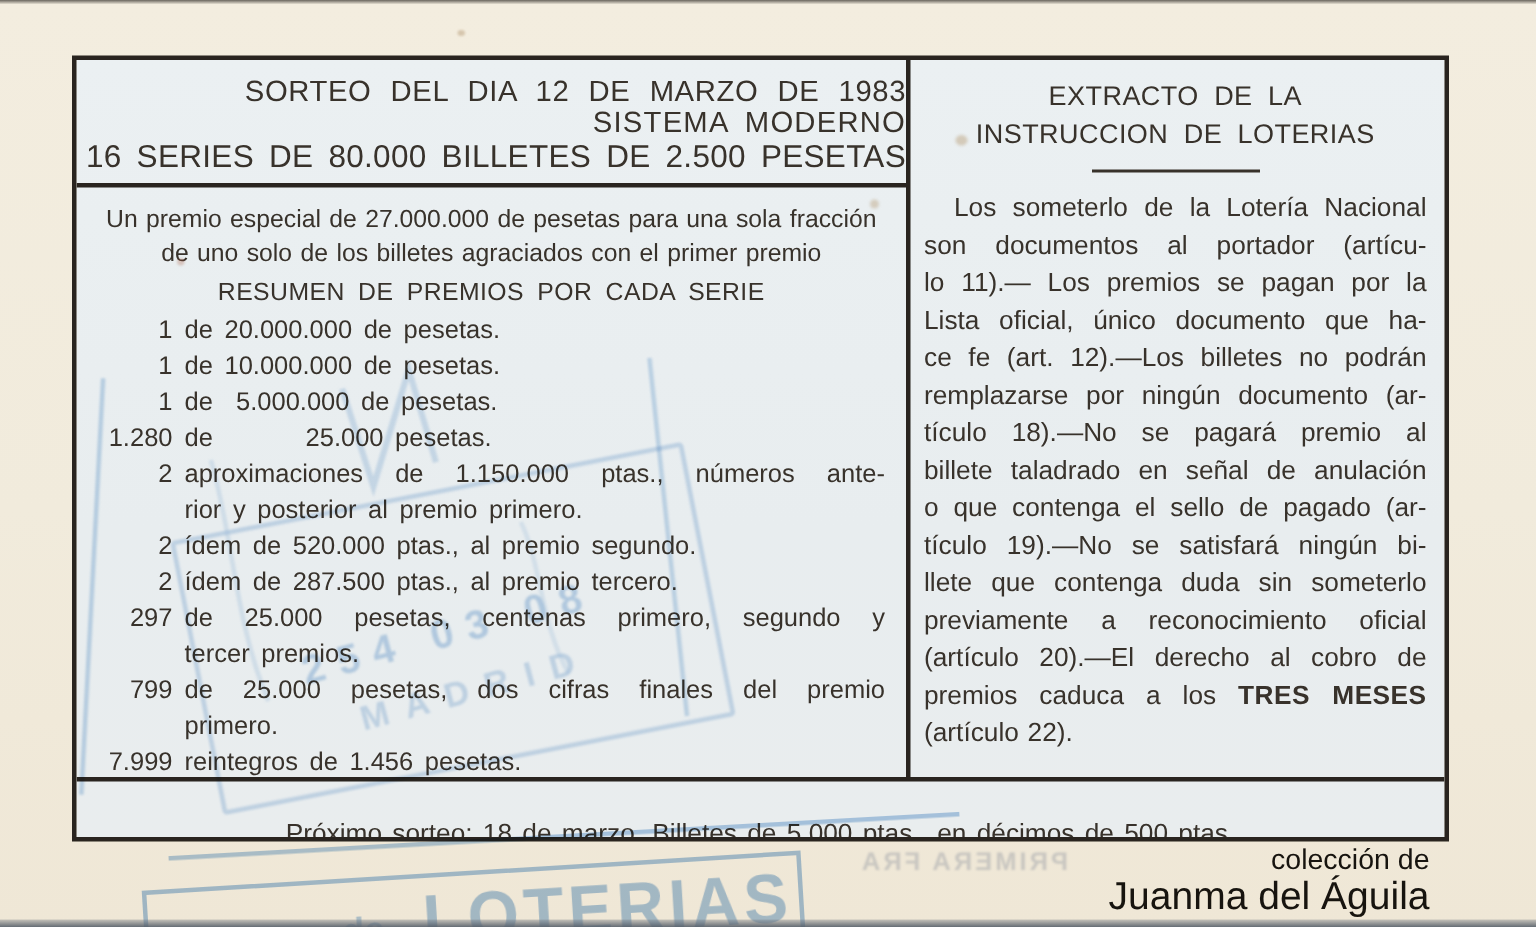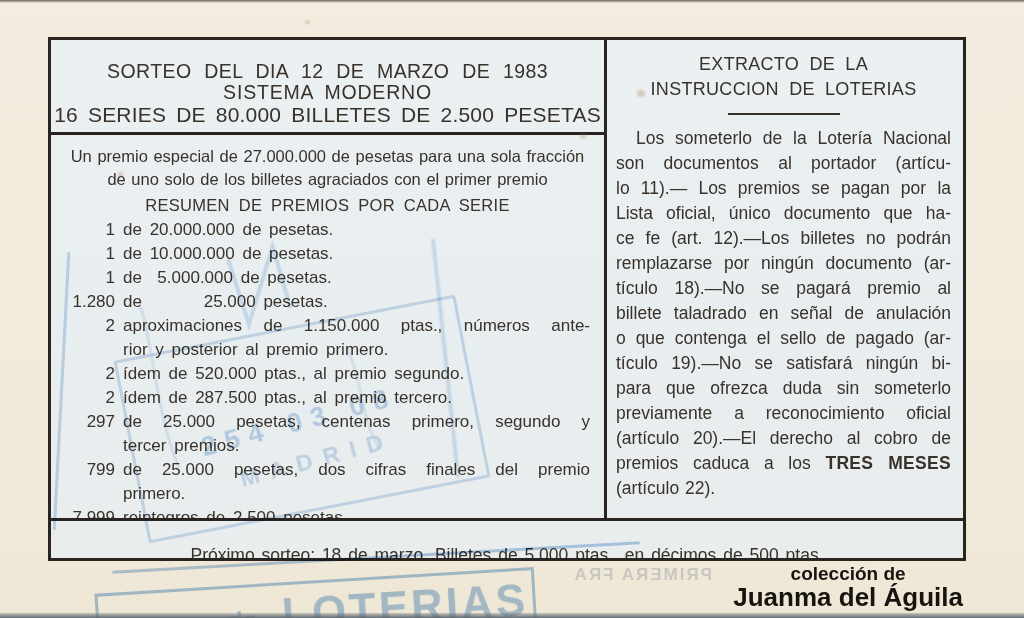--- a/index.html
+++ b/index.html
@@ -32,23 +32,22 @@
   .bottom-strip {
     grid-column:1 / span 3; grid-row:2;
     border-top:3px solid #29241f;
     text-align:center; padding-top:24px;
     font-size:17.5px; word-spacing:2px;
   }
 
   
   .left-col { grid-column:1; grid-row:1; overflow:hidden; }
   .left-header {
-    text-align:center; padding-top:11px; padding-bottom:8px;
+    text-align:right; padding-top:11px; padding-bottom:8px;
     border-bottom:3px solid #29241f;
-    margin-top:10px;
   }
   .lh1 { font-size:19.5px; line-height:21px; word-spacing:7px; letter-spacing:.4px; }
   .lh2 { font-size:19.5px; line-height:21px; word-spacing:5px; letter-spacing:.8px; }
   .lh3 { font-size:21px; line-height:19px; word-spacing:4px; letter-spacing:.2px; margin-top:2px; }
   .premio-especial { text-align:center; margin-top:10px; font-size:16.5px; line-height:23px; word-spacing:1px; }
   .resumen-title { text-align:center; margin-top:4px; font-size:16.5px; line-height:20px; word-spacing:4px; letter-spacing:.3px; }
   .prize-list { margin:3px 14px 0 6px; }
   .prize-row { display:flex; line-height:24px; font-size:17px; word-spacing:3px; }
   .prize-qty { width:58px; flex:0 0 58px; text-align:right; }
   .prize-desc { flex:1; padding-left:8px; }
@@ -60,22 +59,22 @@
   .rh { text-align:center; font-size:18px; line-height:25px; word-spacing:5px; letter-spacing:.3px; }
   .title-rule { width:112px; height:2px; background:#38322b; margin:11px auto 11px auto; }
   .instruction-paragraph { font-size:17.5px; line-height:25px; word-spacing:1px; }
   .par-line { text-align:justify; text-align-last:justify; white-space:normal; }
   .par-line.first { text-indent:20px; }
   .par-line.last { text-align-last:left; }
   .par-line b { letter-spacing:.3px; }
 
   
   .credit {
-    position:absolute; right:61px; top:562px; text-align:center;
-    font-weight:bold; color:#17140f;
+    position:absolute; right:71px; top:562px; text-align:right;
+    font-weight:normal; color:#17140f;
   }
   .credit-line1 { font-size:19px; line-height:23px; }
   .credit-line2 { font-size:26px; line-height:24px; }
 
   
   .ink { position:absolute; pointer-events:none; mix-blend-mode:multiply; }
   .stamp-admin {
     left:104px; top:238px; width:390px; height:300px;
     transform:rotate(-11deg); opacity:.55; filter:blur(.6px);
     color:rgba(96,152,209,.85);
@@ -193,21 +192,21 @@
           <div class="prize-row">
             <div class="prize-qty">799</div>
             <div class="prize-desc">
               <div class="jline">de 25.000 pesetas, dos cifras finales del premio</div>
               <div class="lline">primero.</div>
             </div>
           </div>
           <div class="prize-row">
             <div class="prize-qty">7.999</div>
             <div class="prize-desc">
-              <div class="lline">reintegros de 2.500 pesetas.</div>
+              <div class="lline">reintegros de 1.456 pesetas.</div>
             </div>
           </div>
         </div>
     </div>
 
     <div class="v-divider"></div>
 
     <div class="right-col">
       <div class="rh">EXTRACTO DE LA</div>
       <div class="rh">INSTRUCCION DE LOTERIAS</div>
@@ -216,21 +215,21 @@
           <div class="par-line first"><span>Los someterlo de la Lotería Nacional</span></div>
           <div class="par-line"><span>son documentos al portador (artícu-</span></div>
           <div class="par-line"><span>lo 11).— Los premios se pagan por la</span></div>
           <div class="par-line"><span>Lista oficial, único documento que ha-</span></div>
           <div class="par-line"><span>ce fe (art. 12).—Los billetes no podrán</span></div>
           <div class="par-line"><span>remplazarse por ningún documento (ar-</span></div>
           <div class="par-line"><span>tículo 18).—No se pagará premio al</span></div>
           <div class="par-line"><span>billete taladrado en señal de anulación</span></div>
           <div class="par-line"><span>o que contenga el sello de pagado (ar-</span></div>
           <div class="par-line"><span>tículo 19).—No se satisfará ningún bi-</span></div>
-          <div class="par-line"><span>para que ofrezca duda sin someterlo</span></div>
+          <div class="par-line"><span>llete que contenga duda sin someterlo</span></div>
           <div class="par-line"><span>previamente a reconocimiento oficial</span></div>
           <div class="par-line"><span>(artículo 20).—El derecho al cobro de</span></div>
           <div class="par-line"><span>premios caduca a los </span><b>TRES MESES</b><span></span></div>
           <div class="par-line last"><span>(artículo 22).</span></div>
         </div>
     </div>
 
     <div class="bottom-strip">Próximo sorteo: 18 de marzo. Billetes de 5.000 ptas., en décimos de 500 ptas.</div>
   </div>
 

